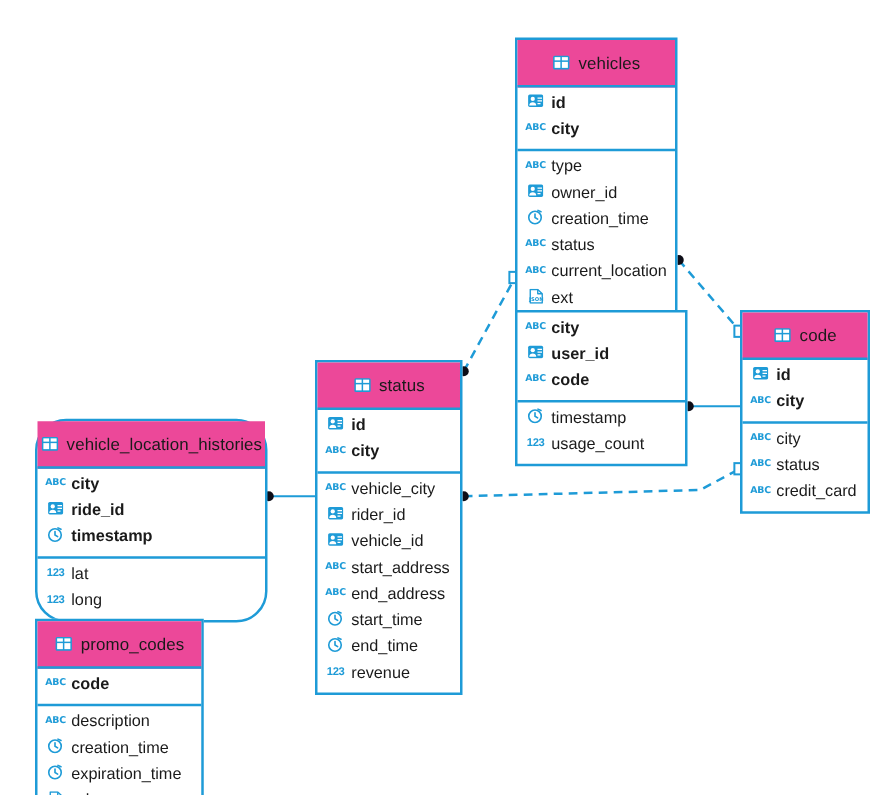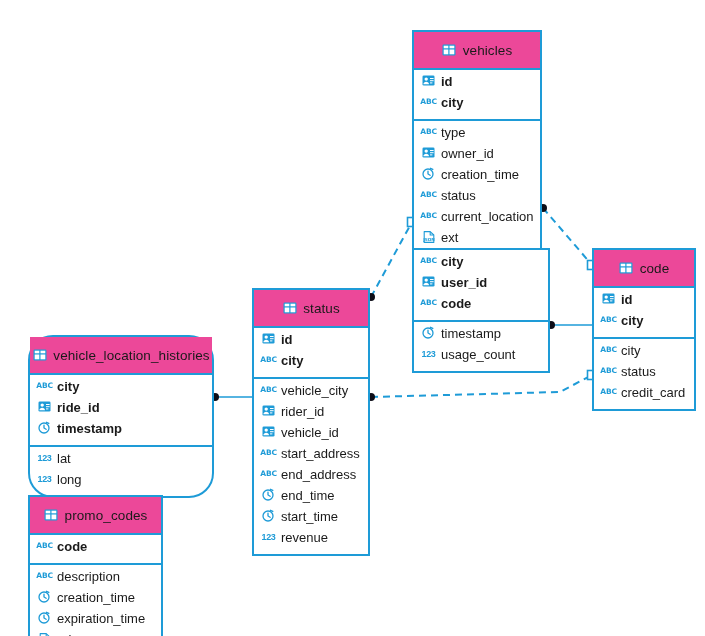--- a/index.html
+++ b/index.html
@@ -401,31 +401,31 @@
             <span class="col-name">end_address</span>
           </div>
           <div class="row">
             <span class="ico">
               <svg width="13" height="13" viewBox="0 0 13 13">
                 <circle cx="6" cy="7" r="5" fill="none" stroke="#1e9bd7" stroke-width="1.3"></circle>
                 <path d="M6 4.2V7l2.1 1.3" fill="none" stroke="#1e9bd7" stroke-width="1.3" stroke-linecap="round"></path>
                 <path d="M8.4 1.3l2.4 1.1" stroke="#1e9bd7" stroke-width="1.3" stroke-linecap="round"></path>
               </svg>
             </span>
+            <span class="col-name">start_time</span>
+          </div>
+          <div class="row">
+            <span class="ico">
+              <svg width="13" height="13" viewBox="0 0 13 13">
+                <circle cx="6" cy="7" r="5" fill="none" stroke="#1e9bd7" stroke-width="1.3"></circle>
+                <path d="M6 4.2V7l2.1 1.3" fill="none" stroke="#1e9bd7" stroke-width="1.3" stroke-linecap="round"></path>
+                <path d="M8.4 1.3l2.4 1.1" stroke="#1e9bd7" stroke-width="1.3" stroke-linecap="round"></path>
+              </svg>
+            </span>
             <span class="col-name">end_time</span>
-          </div>
-          <div class="row">
-            <span class="ico">
-              <svg width="13" height="13" viewBox="0 0 13 13">
-                <circle cx="6" cy="7" r="5" fill="none" stroke="#1e9bd7" stroke-width="1.3"></circle>
-                <path d="M6 4.2V7l2.1 1.3" fill="none" stroke="#1e9bd7" stroke-width="1.3" stroke-linecap="round"></path>
-                <path d="M8.4 1.3l2.4 1.1" stroke="#1e9bd7" stroke-width="1.3" stroke-linecap="round"></path>
-              </svg>
-            </span>
-            <span class="col-name">start_time</span>
           </div>
           <div class="row">
             <span class="ico">
               <span class="ico-123">123</span>
             </span>
             <span class="col-name">revenue</span>
           </div>
         </div>
       </div>
       <div class="tbl" style="left: 28px; top: 335px; width: 186px; border-radius: 25px;">

